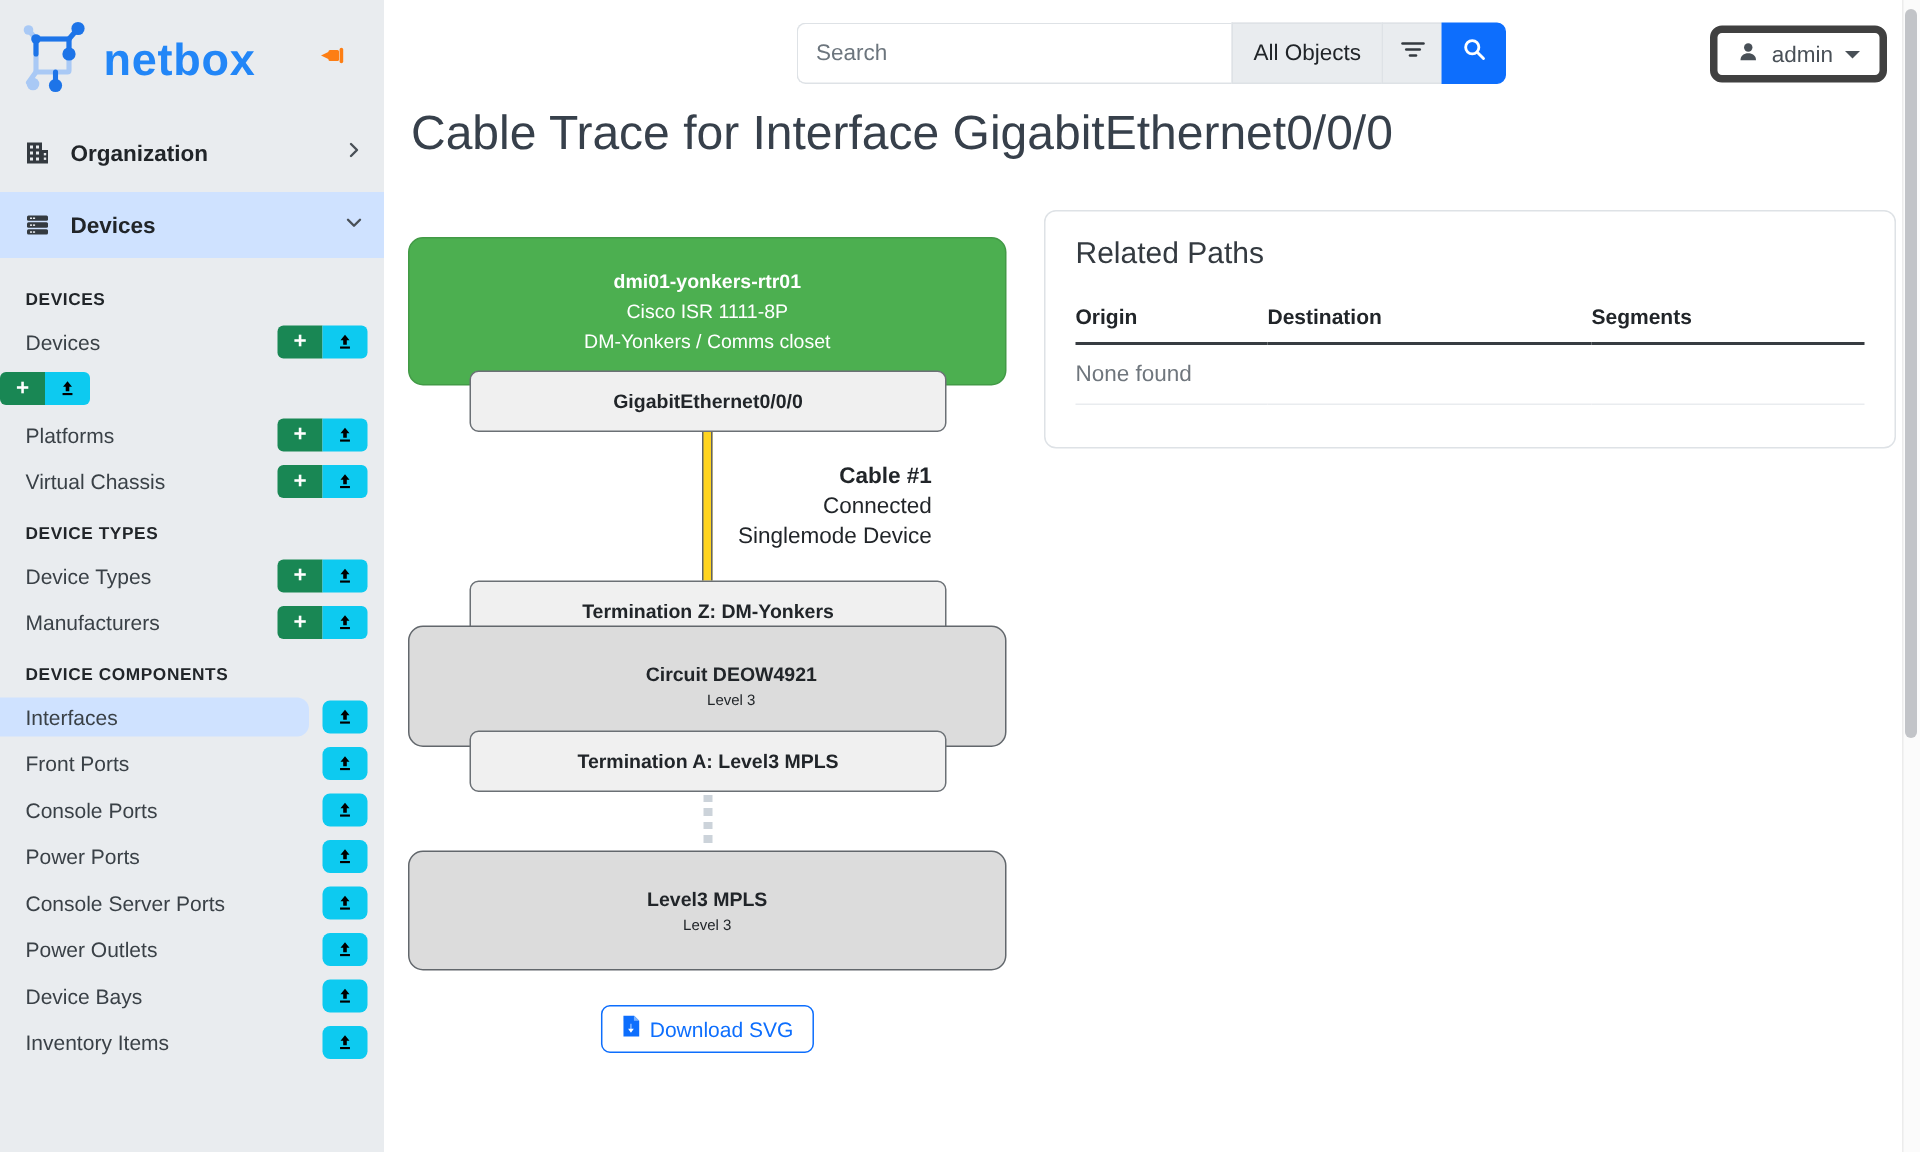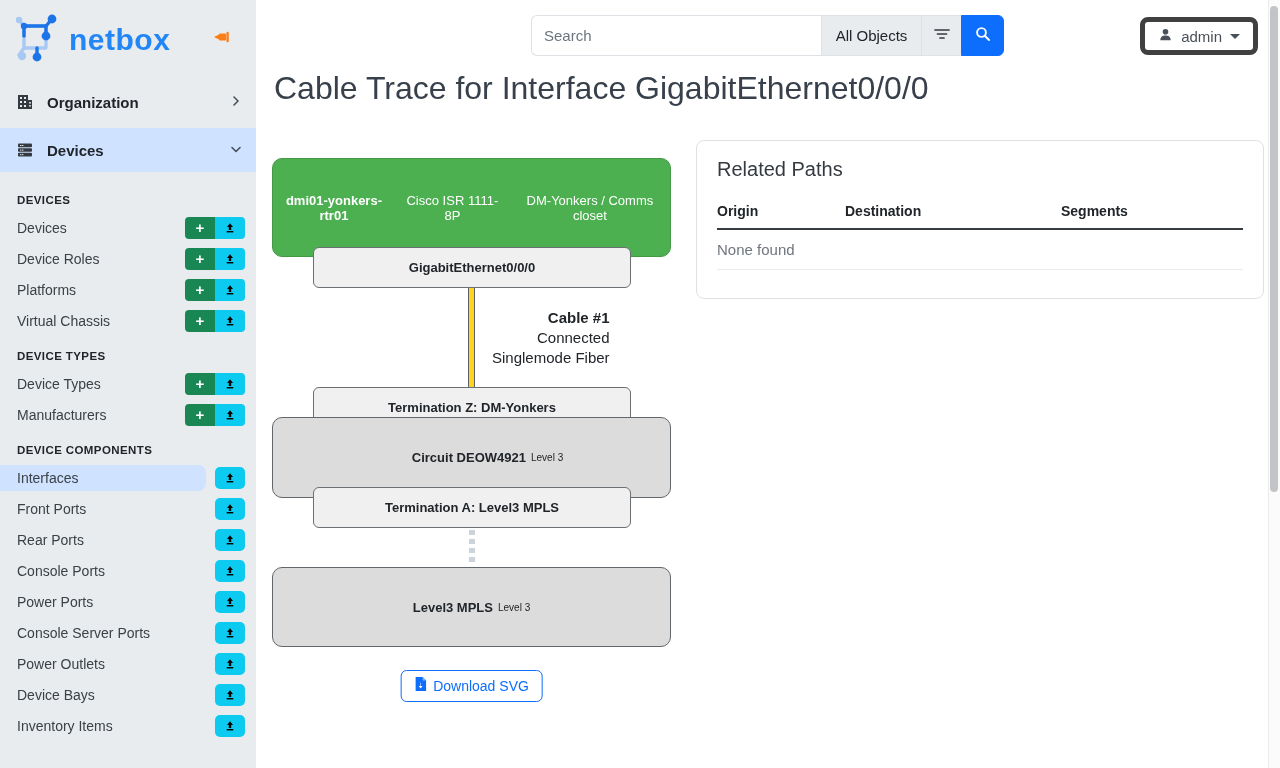--- a/index.html
+++ b/index.html
@@ -46,21 +46,21 @@
                    justify-content:center; cursor:pointer; border:1px solid #0d6efd; }
   .user-btn { position:absolute; right:22px; top:17px; height:38px; border:5px solid #404040; border-radius:8px;
               display:flex; align-items:center; gap:8px; padding:0 13px; color:#495057; font-size:15px; cursor:pointer; background:#fff; }
   .caret-down { width:0; height:0; border-left:5px solid transparent; border-right:5px solid transparent; border-top:5px solid #495057; }
 
   
   .page-title { position:absolute; left:18px; top:70px; font-size:32px; font-weight:400; color:#37404b; }
 
   
   .trace-col { position:absolute; left:16px; top:158px; width:399px; }
-  .tbox { position:absolute; display:flex; flex-direction:row; align-items:center; justify-content:center; text-align:center; }
+  .tbox { position:absolute; display:flex; flex-direction:column; align-items:center; justify-content:center; text-align:center; }
   .node-box { left:0; width:399px; height:99px; background:#4caf50; border:1px solid #429a46; border-radius:10px; color:#fff; gap:5px; }
   .node-box .t1 { font-size:13px; font-weight:700; }
   .node-box .t2 { font-size:13px; }
   .term-box { left:41px; width:318px; height:41px; background:#f0f0f0; border:1px solid #6b7075; border-radius:6px;
               font-size:13px; font-weight:700; color:#212529; }
   .grey-box { left:0; width:399px; background:#dcdcdc; border:1px solid #62676c; border-radius:10px; color:#212529; gap:5px; }
   .grey-box .t1 { font-size:13px; font-weight:700; }
   .grey-box .t2 { font-size:10px; }
   .cable-line { position:absolute; left:196px; top:130px; width:7px; height:99px; background:#ffd41f;
                 border-left:1px solid #5f6368; border-right:1px solid #5f6368; }
@@ -191,21 +191,20 @@
         <button class="mini-btn btn-add">+</button>
         <button class="mini-btn btn-import">
           <svg width="12" height="12" viewBox="0 0 16 16">
               <path d="M8 1.5 L12 6.5 H9.6 V10.5 H6.4 V6.5 H4 Z" fill="#000"></path>
               <rect x="3.6" y="12" width="8.8" height="1.9" fill="#000"></rect>
             </svg>
         </button>
       </span>
     </div>
     <div class="side-row">
-      <span class="side-label">Device Roles</span>
       <span class="btn-pair">
         <button class="mini-btn btn-add">+</button>
         <button class="mini-btn btn-import">
           <svg width="12" height="12" viewBox="0 0 16 16">
               <path d="M8 1.5 L12 6.5 H9.6 V10.5 H6.4 V6.5 H4 Z" fill="#000"></path>
               <rect x="3.6" y="12" width="8.8" height="1.9" fill="#000"></rect>
             </svg>
         </button>
       </span>
     </div>
@@ -267,29 +266,20 @@
       <span class="side-label active">Interfaces</span>
       <button class="mini-btn btn-import solo">
         <svg width="12" height="12" viewBox="0 0 16 16">
             <path d="M8 1.5 L12 6.5 H9.6 V10.5 H6.4 V6.5 H4 Z" fill="#000"></path>
             <rect x="3.6" y="12" width="8.8" height="1.9" fill="#000"></rect>
           </svg>
       </button>
     </div>
     <div class="side-row">
       <span class="side-label">Front Ports</span>
-      <button class="mini-btn btn-import solo">
-        <svg width="12" height="12" viewBox="0 0 16 16">
-            <path d="M8 1.5 L12 6.5 H9.6 V10.5 H6.4 V6.5 H4 Z" fill="#000"></path>
-            <rect x="3.6" y="12" width="8.8" height="1.9" fill="#000"></rect>
-          </svg>
-      </button>
-    </div>
-    <div class="side-row">
-      <span class="side-label">Rear Ports</span>
       <button class="mini-btn btn-import solo">
         <svg width="12" height="12" viewBox="0 0 16 16">
             <path d="M8 1.5 L12 6.5 H9.6 V10.5 H6.4 V6.5 H4 Z" fill="#000"></path>
             <rect x="3.6" y="12" width="8.8" height="1.9" fill="#000"></rect>
           </svg>
       </button>
     </div>
     <div class="side-row">
       <span class="side-label">Console Ports</span>
       <button class="mini-btn btn-import solo">
@@ -397,21 +387,21 @@
     </div>
 
     <div class="tbox term-box" style="top:89px;">
       <span>GigabitEthernet0/0/0</span>
     </div>
 
     <div class="cable-line"></div>
     <div class="cable-info">
       <div class="c1">Cable #1</div>
       <div>Connected</div>
-      <div>Singlemode Fiber</div>
+      <div>Singlemode Device</div>
     </div>
 
     <div class="tbox term-box" style="top:229px;">
       <span>Termination Z: DM-Yonkers</span>
     </div>
 
     <div class="tbox grey-box" style="top:259px; height:81px;padding-left:32px;">
       <span class="t1">Circuit DEOW4921</span>
       <span class="t2">Level 3</span>
     </div>

